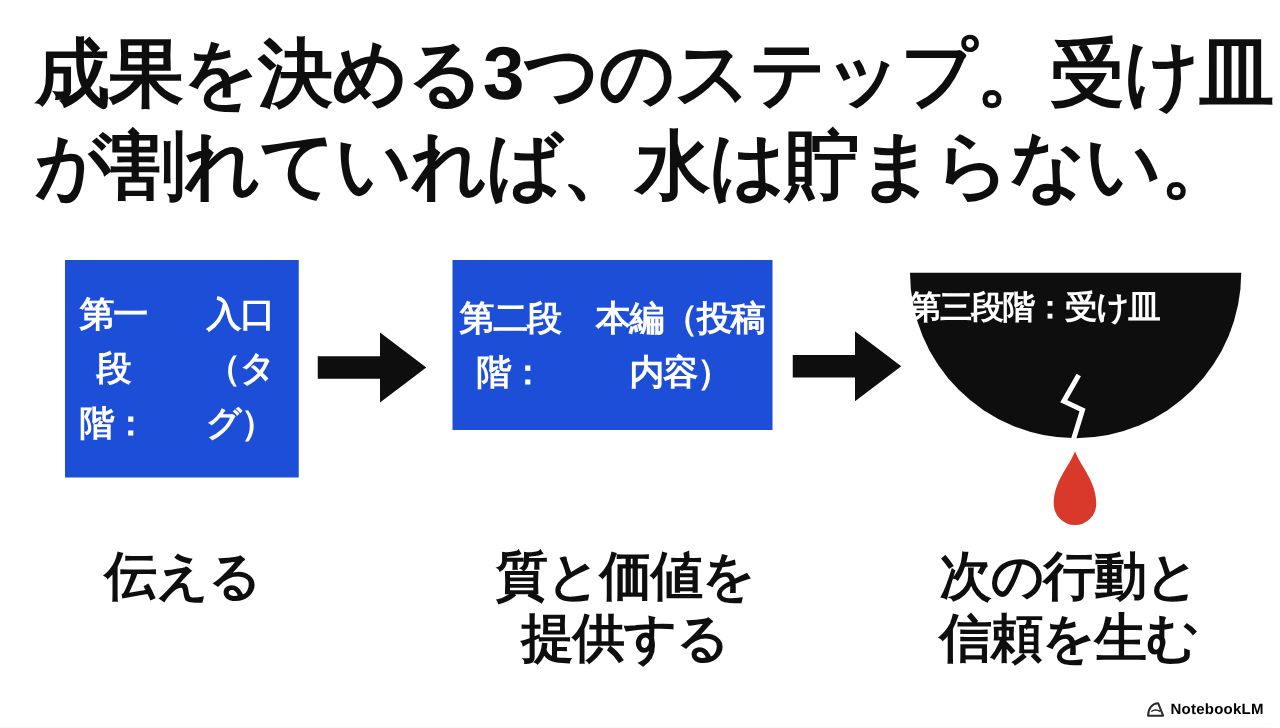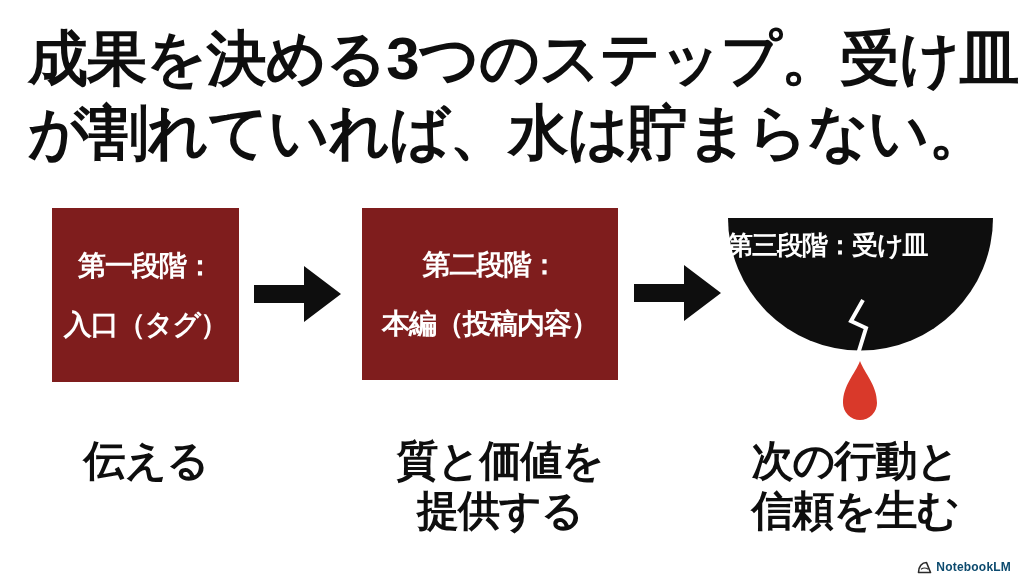--- a/index.html
+++ b/index.html
@@ -8,47 +8,47 @@
     position:relative; width:1024px; height:582px;
     background:#ffffff; overflow:hidden;
     font-family:"Liberation Sans", sans-serif;
   }
   .title {
     position:absolute; left:28px; top:22px; width:980px;
     font-size:60px; font-weight:900; color:#0e0e0e;
     line-height:1.24; letter-spacing:-1px; white-space:nowrap;
   }
   .step-box {
-    position:absolute; background:#7f1d1d; color:#ffffff;
-    display:flex; flex-direction:column; align-items:center; justify-content:center;
+    position:absolute; background:#1d4ed8; color:#ffffff;
+    display:flex; flex-direction:row; align-items:center; justify-content:center;
     text-align:center; font-weight:800; letter-spacing:-1px;gap:16px;
   }
   .box1 { left:52px; top:208px; width:187px; height:174px; font-size:28px; line-height:1.55; }
-  .box2 { left:362px; top:208px; width:256px; height:172px; font-size:28px; line-height:1.55; }
+  .box2 { left:362px; top:208px; width:256px; height:136px; font-size:28px; line-height:1.55; }
   .arrow { position:absolute; width:88px; height:58px; }
   .arrow1 { left:254px; top:265px; }
   .arrow2 { left:634px; top:264px; }
   .bowl-svg { position:absolute; left:727px; top:218px; width:268px; height:210px; }
   .bowl-label {
     position:absolute; left:727px; top:229px; width:268px;
     text-align:left; color:#ffffff; font-size:26px; font-weight:800;
     line-height:1.3; letter-spacing:-1px;
   }
   .caption {
     position:absolute; top:436px; width:272px; text-align:center;
     font-size:42px; font-weight:900; color:#0e0e0e; line-height:1.18;
     letter-spacing:-1px; white-space:nowrap;
   }
   .cap1 { left:10px; }
   .cap2 { left:364px; }
   .cap3 { left:719px; }
   .footer {
     position:absolute; right:13px; bottom:8px;
     display:flex; align-items:center; gap:4px;
-    color:#0c4a6e; font-size:12px; font-weight:700; letter-spacing:0.2px;
+    color:#000000; font-size:12px; font-weight:700; letter-spacing:0.2px;
   }
 </style>
 </head>
 <body>
 
 <div class="canvas">
 
   <div class="title">
     <div>成果を決める3つのステップ。受け皿</div>
     <div>が割れていれば、水は貯まらない。</div>

